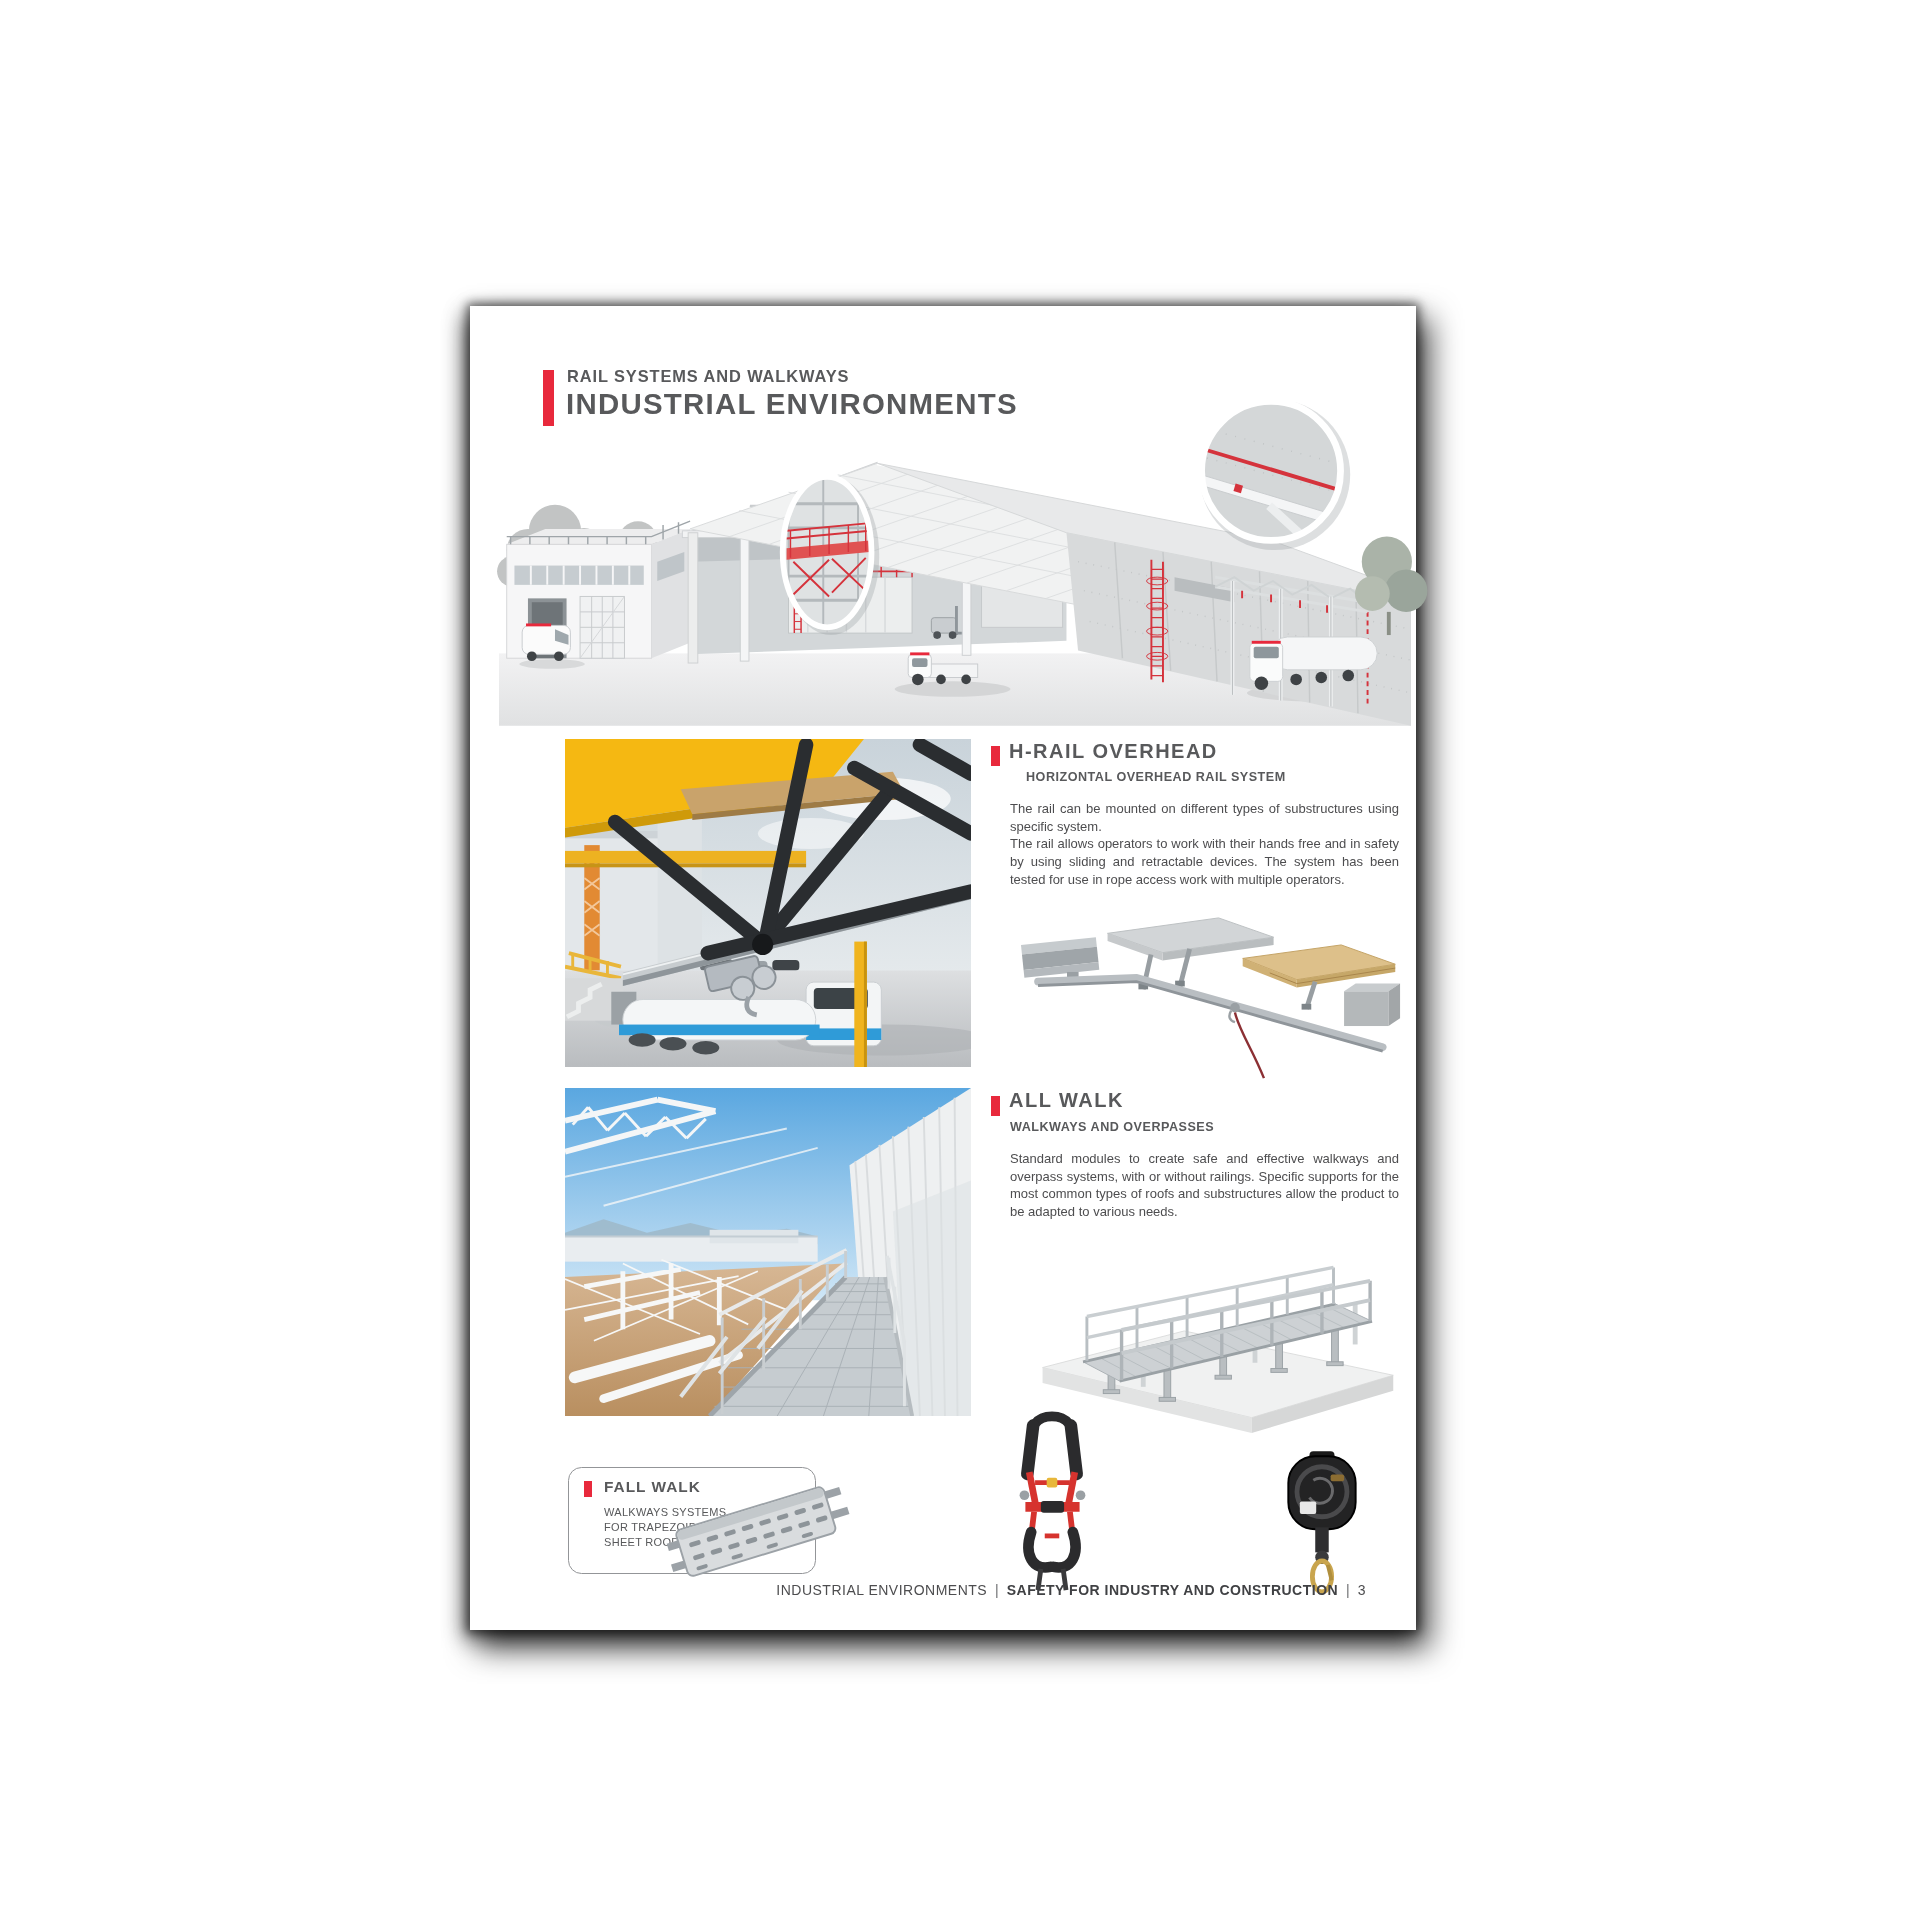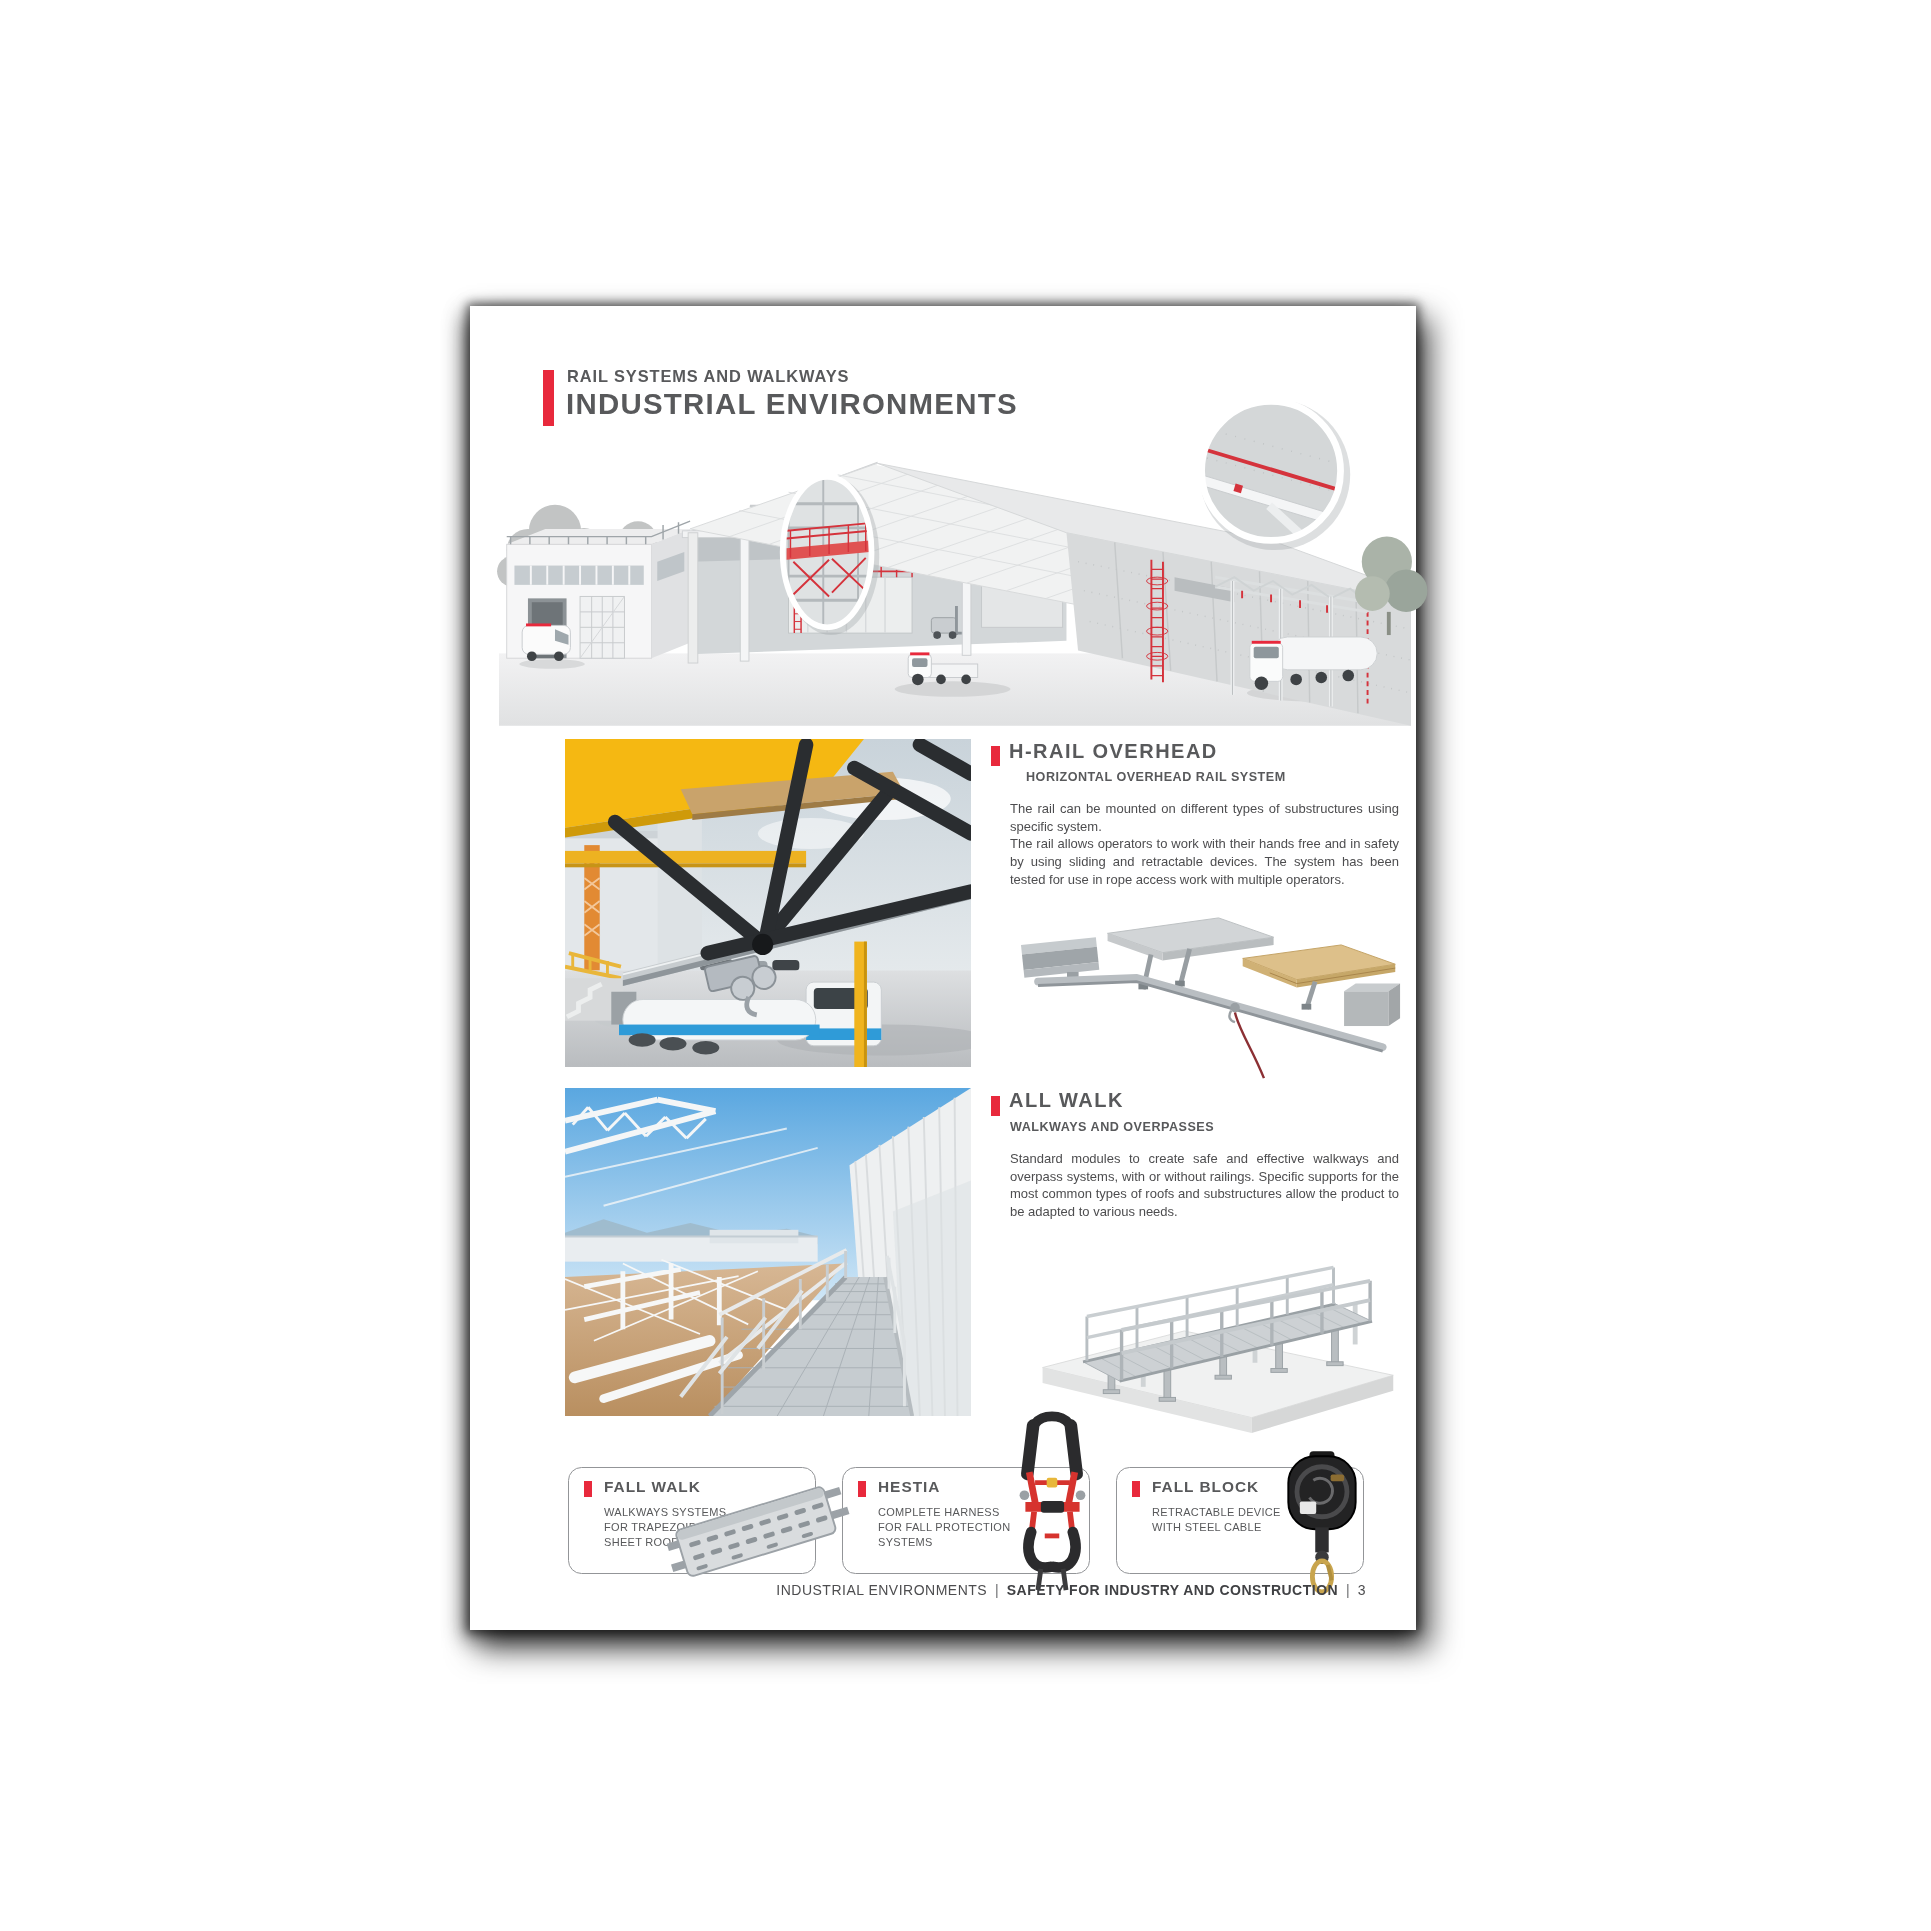--- a/index.html
+++ b/index.html
@@ -451,33 +451,20 @@
     </div>
 
 
     <div class="card card1">
       <span class="card-bullet"></span>
       <span class="card-title">FALL WALK</span>
       <span class="card-desc">WALKWAYS SYSTEMS
 FOR TRAPEZOIDAL METAL
 SHEET ROOFS</span>
     </div>
-    <div class="card card2">
-      <span class="card-bullet"></span>
-      <span class="card-title">HESTIA</span>
-      <span class="card-desc">COMPLETE HARNESS
-FOR FALL PROTECTION
-SYSTEMS</span>
-    </div>
-    <div class="card card3">
-      <span class="card-bullet"></span>
-      <span class="card-title">FALL BLOCK</span>
-      <span class="card-desc">RETRACTABLE DEVICE
-WITH STEEL CABLE</span>
-    </div>
 
     <div class="product-img img-easywalk">
       <svg viewBox="0 0 175 120">
         <g transform="rotate(-17 88 62)">
           <rect x="-6" y="46" width="16" height="8" fill="#9ca2a7"></rect>
           <rect x="-8" y="68" width="16" height="8" fill="#9ca2a7"></rect>
           <rect x="164" y="42" width="18" height="8" fill="#9ca2a7"></rect>
           <rect x="166" y="64" width="18" height="8" fill="#9ca2a7"></rect>
           <rect x="6" y="36" width="160" height="50" rx="6" fill="#d9dcde" stroke="#9ca2a7" stroke-width="2"></rect>
           <rect x="7" y="37" width="158" height="10" rx="5" fill="#c3c8cb"></rect>

